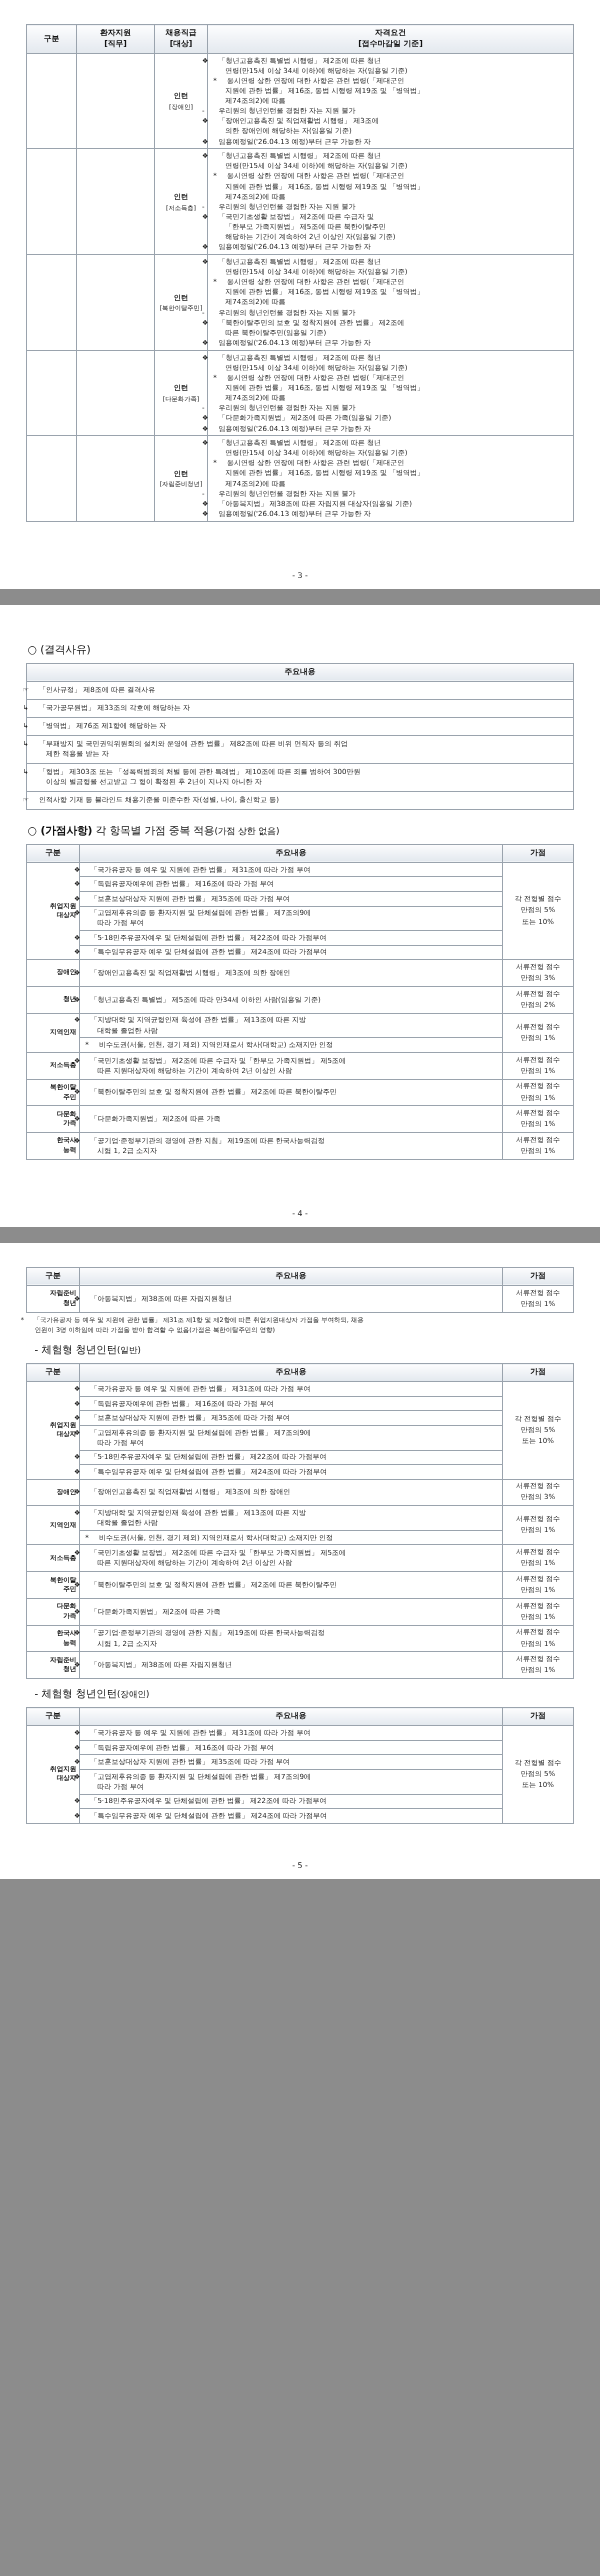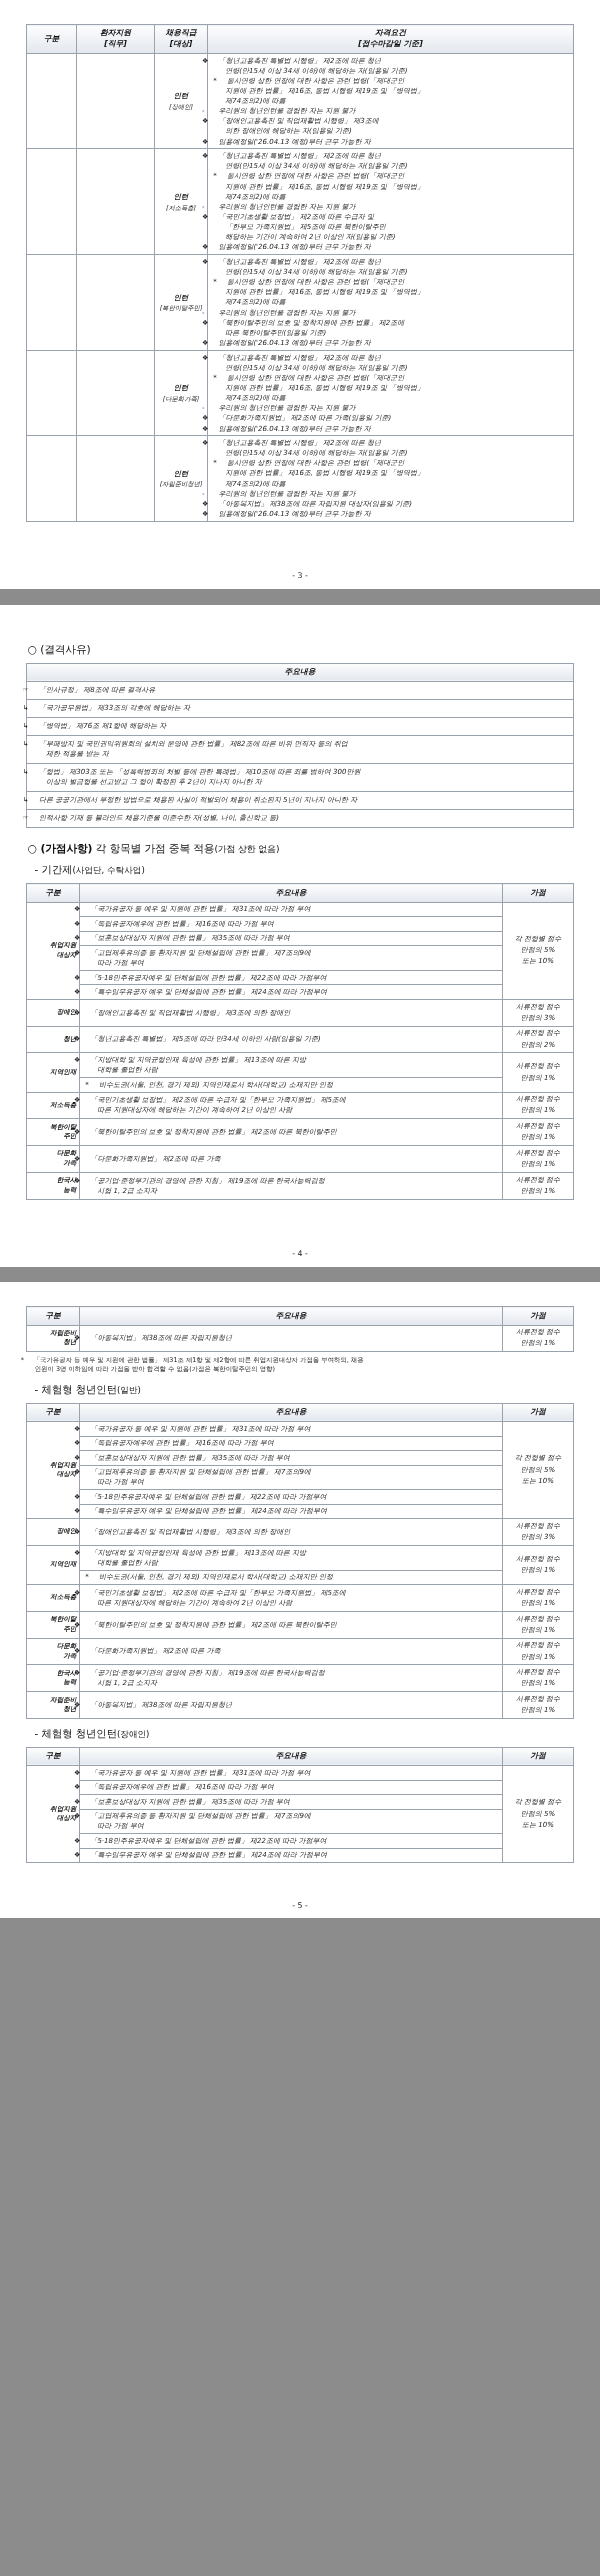--- a/index.html
+++ b/index.html
@@ -22,21 +22,20 @@
   .page-inner { padding:24px 26px 8.6px 26px; }
 
   
   table.doc {
     width:100%;
     border-collapse:collapse;
     table-layout:fixed;
     font-size:7px;
     line-height:1.45;
     color:#1a1a1a;
-    font-style:italic;
   }
   table.doc th, table.doc td {
     border:0.9px solid #9aa3ad;
     vertical-align:middle;
     padding:1.7px 2.6px;
   }
   table.doc thead th {
     background:linear-gradient(#fdfdfe,#eef1f5 55%,#e3e8ee);
     font-weight:bold;
     text-align:center;
@@ -244,36 +243,28 @@
             </td>
           </tr>
           <tr>
             <td class="body" style="padding:3.4px 4.3px;">
               <div class="ln"><span class="bullet">↳</span>「형법」 제303조 또는 「성폭력범죄의 처벌 등에 관한 특례법」 제10조에 따른 죄를 범하여 300만원</div>
               <div class="ln ind2">이상의 벌금형을 선고받고 그 형이 확정된 후 2년이 지나지 아니한 자</div>
             </td>
           </tr>
           <tr>
             <td class="body" style="padding:3.4px 4.3px;">
-              <div class="ln"><span class="bullet">↳</span>다른 공공기관에서 부정한 방법으로 채용된 사실이 적발되어 채용이 취소된지 5년이 지나지 아니한 자</div>
-            </td>
-          </tr>
-          <tr>
-            <td class="body" style="padding:3.4px 4.3px;">
               <div class="ln"><span class="bullet">☞</span>인적사항 기재 등 블라인드 채용기준을 미준수한 자(성별, 나이, 출신학교 등)</div>
             </td>
           </tr>
         </tbody>
     </table>
 
     <div class="h-circ">
       <b>○ (가점사항)</b><span> 각 항목별 가점 중복 적용</span><span class="sm">(가점 상한 없음)</span>
-    </div>
-    <div class="h-dash">
-      <span>- 기간제</span><span class="sm">(사업단, 수탁사업)</span>
     </div>
 
     <table class="doc">
       <colgroup>
           <col style="width:53px">
           <col>
           <col style="width:71px">
         </colgroup>
       <thead>
         <tr>

